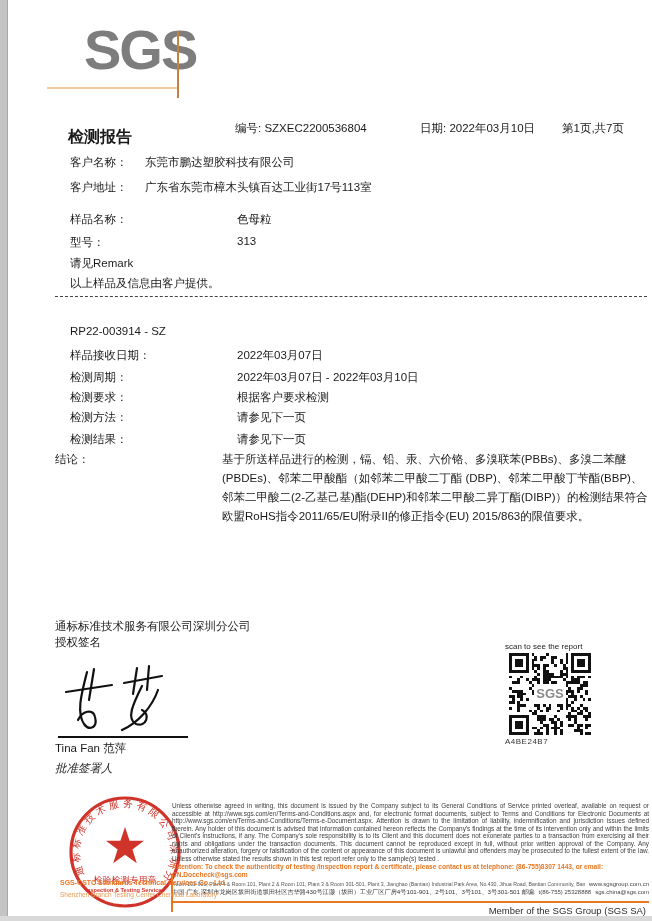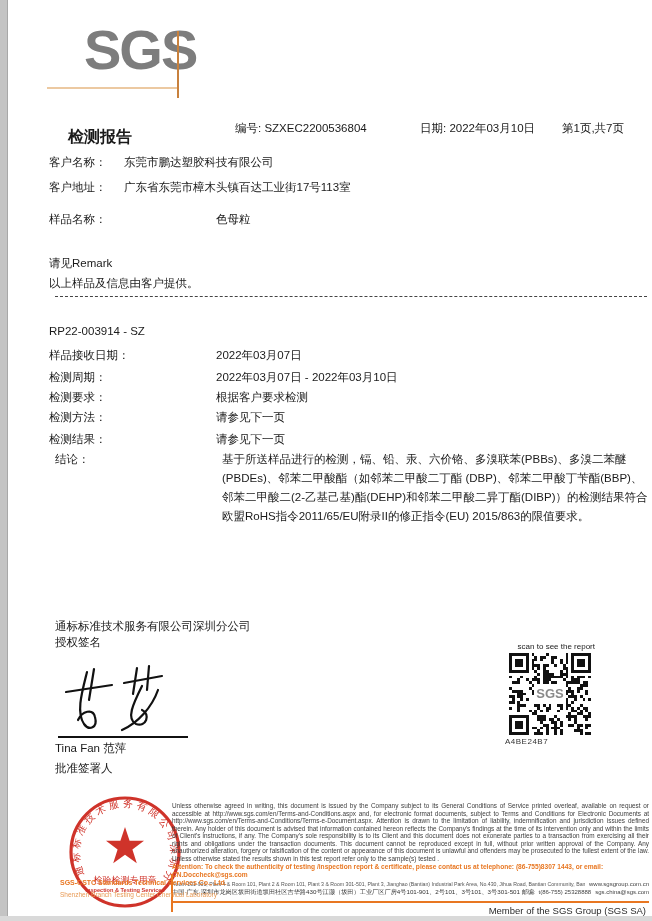--- a/index.html
+++ b/index.html
@@ -14,38 +14,38 @@
   .logo-text{position:absolute;left:84px;top:22px;font-size:56px;font-weight:bold;color:#7d7d7d;letter-spacing:-2px;line-height:1;}
   .logo-hline{position:absolute;left:47px;top:87px;width:131px;height:2px;background:#ecc9a1;}
   .logo-vline{position:absolute;left:177px;top:31px;width:2px;height:67px;background:#c8813d;}
 
   
   .doc-title{position:absolute;left:68px;top:117px;font-size:16px;font-weight:bold;margin-top:10px;}
   .hdr-no{position:absolute;left:235px;top:121px;font-size:11.5px;}
   .hdr-date{position:absolute;left:420px;top:121px;font-size:11.5px;text-align:right;}
   .hdr-page{position:absolute;left:562px;top:121px;font-size:11.5px;}
 
-  .row{position:absolute;left:49px;font-size:11.5px;display:flex;white-space:nowrap;}
+  .row{position:absolute;left:70px;font-size:11.5px;display:flex;white-space:nowrap;}
   .lbl-sm{width:75px;flex:none;}
   .lbl-lg{width:167px;flex:none;}
   .dashed-sep{position:absolute;left:55px;top:296px;width:592px;border-top:1.5px dashed #444;}
 
   .conclusion{position:absolute;left:222px;top:450px;width:428px;font-size:11.5px;line-height:19px;white-space:normal;}
   .concl-lbl{position:absolute;left:55px;top:452px;font-size:11.5px;}
 
   
   .sig-company{position:absolute;left:55px;top:619px;font-size:11.5px;}
   .sig-auth{position:absolute;left:55px;top:635px;font-size:11.5px;}
   .sig-draw{position:absolute;left:60px;top:662px;}
   .sig-line{position:absolute;left:58px;top:736px;width:130px;height:1.5px;background:#111;}
   .sig-name{position:absolute;left:55px;top:741px;font-size:11.5px;}
-  .sig-role{position:absolute;left:55px;top:761px;font-size:11.5px;}
+  .sig-role{position:absolute;left:55px;top:761px;font-size:11.5px;font-style:italic;}
 
   
-  .qr-caption{position:absolute;left:505px;top:642px;width:90px;text-align:right;font-size:8px;color:#222;}
+  .qr-caption{position:absolute;left:505px;top:642px;width:90px;text-align:left;font-size:8px;color:#222;}
   .qr-box{position:absolute;left:509px;top:653px;}
   .qr-code-text{position:absolute;left:505px;top:737px;width:90px;text-align:left;font-size:8px;color:#333;letter-spacing:.5px;}
 
   
   .stamp{position:absolute;left:58px;top:791px;opacity:.92;}
   .stamp-en1{position:absolute;left:60px;top:879px;font-size:7px;font-weight:bold;color:#e87722;white-space:nowrap;z-index:3;}
   .stamp-en2{position:absolute;left:60px;top:891px;font-size:6.5px;color:#e89a55;white-space:nowrap;z-index:3;}
 
   .footer-right{position:absolute;left:172px;top:802px;width:477px;}
   .legal{font-size:6.4px;line-height:7.55px;color:#3d3d3d;text-align:justify;margin:0;}
@@ -77,20 +77,24 @@
     <span class="lbl-sm">客户名称：</span>
     <span>东莞市鹏达塑胶科技有限公司</span>
   </div>
   <div class="row" style="top:180px">
     <span class="lbl-sm">客户地址：</span>
     <span>广东省东莞市樟木头镇百达工业街17号113室</span>
   </div>
   <div class="row" style="top:212px">
     <span class="lbl-lg">样品名称：</span>
     <span>色母粒</span>
+  </div>
+  <div class="row" style="top:235px">
+    <span class="lbl-lg">型号：</span>
+    <span>313</span>
   </div>
   <div class="row" style="top:256px">
     <span>请见Remark</span>
   </div>
   <div class="row" style="top:276px">以上样品及信息由客户提供。</div>
 
   <div class="dashed-sep"></div>
 
   <div class="row" style="top:325px">
     <span>RP22-003914 - SZ</span>

